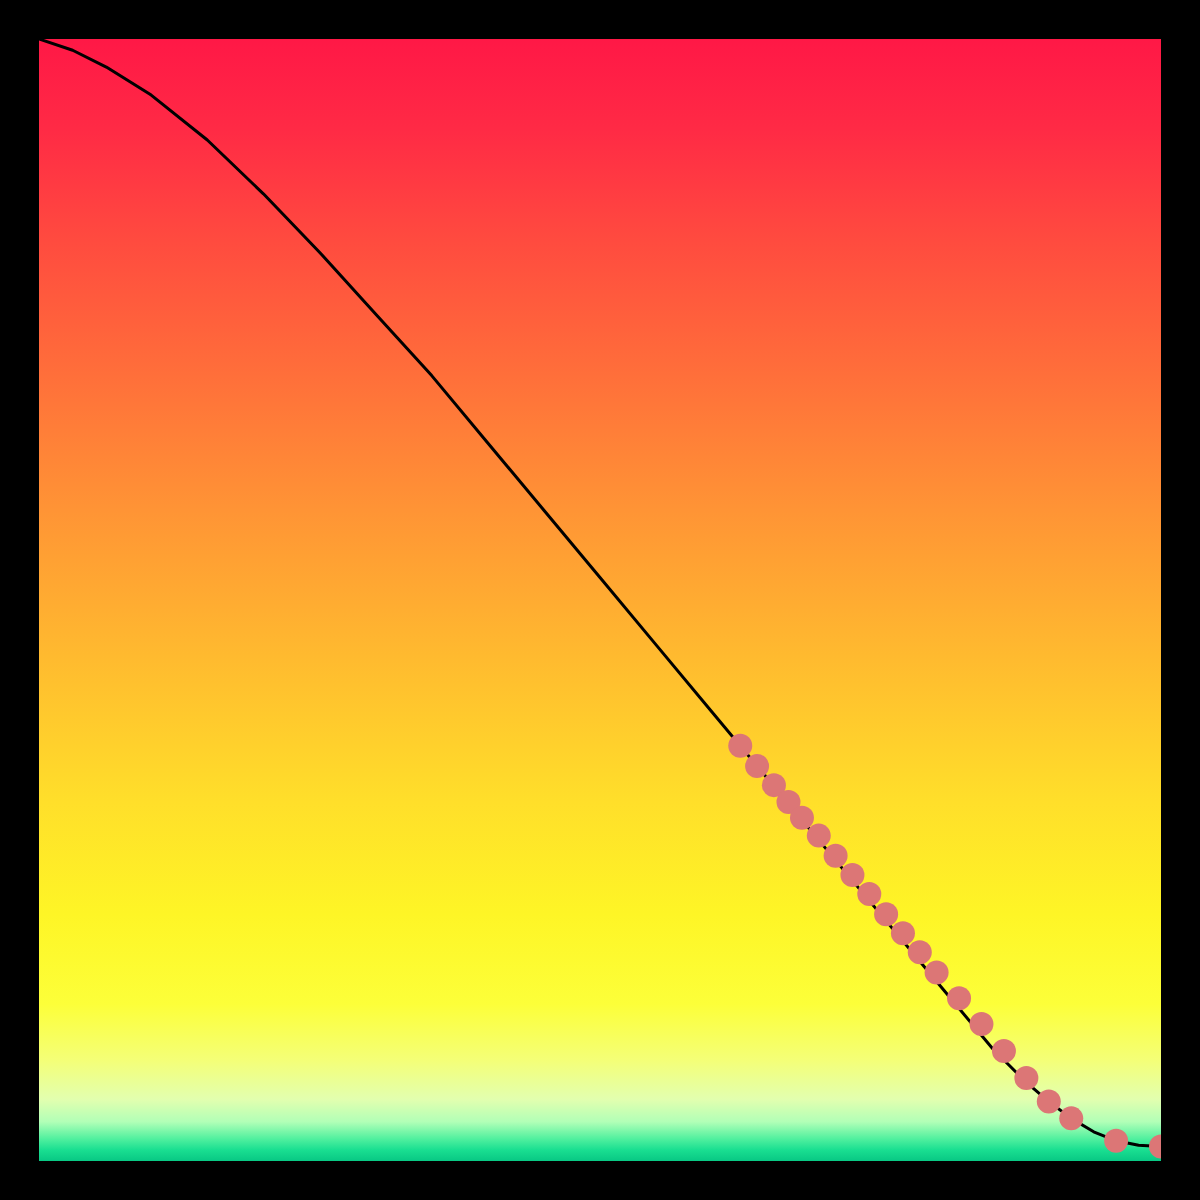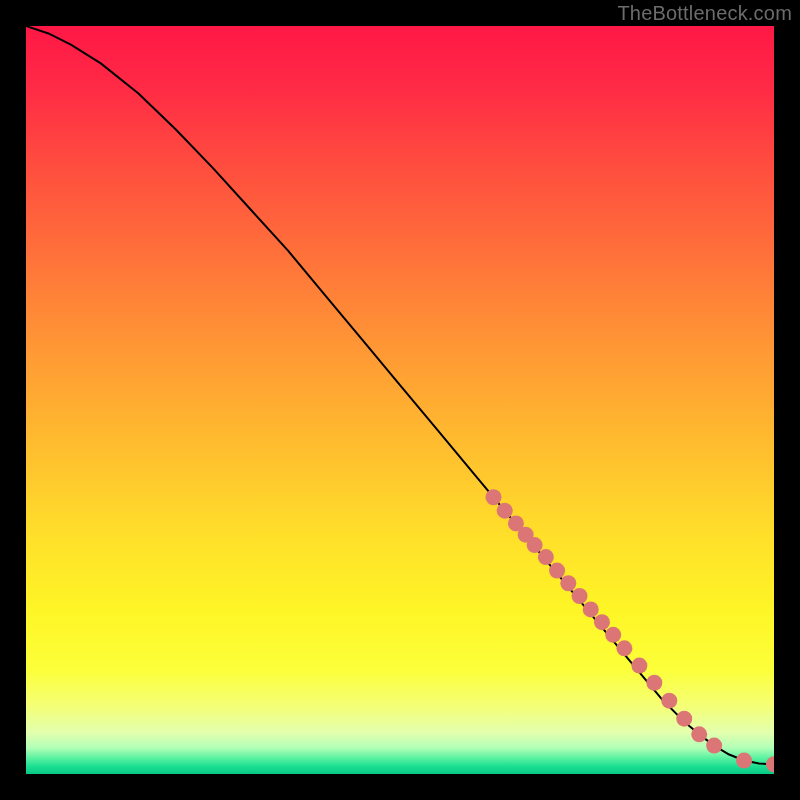--- a/index.html
+++ b/index.html
@@ -51,21 +51,20 @@
   .marker-group circle {
     fill: #dc7676;
     stroke: none;
   }
 </style>
 </head>
 <body>
 
 <div class="frame">
 
-  <div class="watermark">TheBottleneck.com</div>
 
   <div class="plot">
     <svg id="plot-svg" width="748" height="748" viewBox="0 0 748 748">
       <defs>
         <linearGradient id="bg-grad" x1="0" y1="0" x2="0" y2="1">
             <stop offset="0%" stop-color="#ff1846"></stop>
             <stop offset="8%" stop-color="#ff2a45"></stop>
             <stop offset="18%" stop-color="#ff4b3f"></stop>
             <stop offset="30%" stop-color="#ff6f3a"></stop>
             <stop offset="42%" stop-color="#ff9435"></stop>

